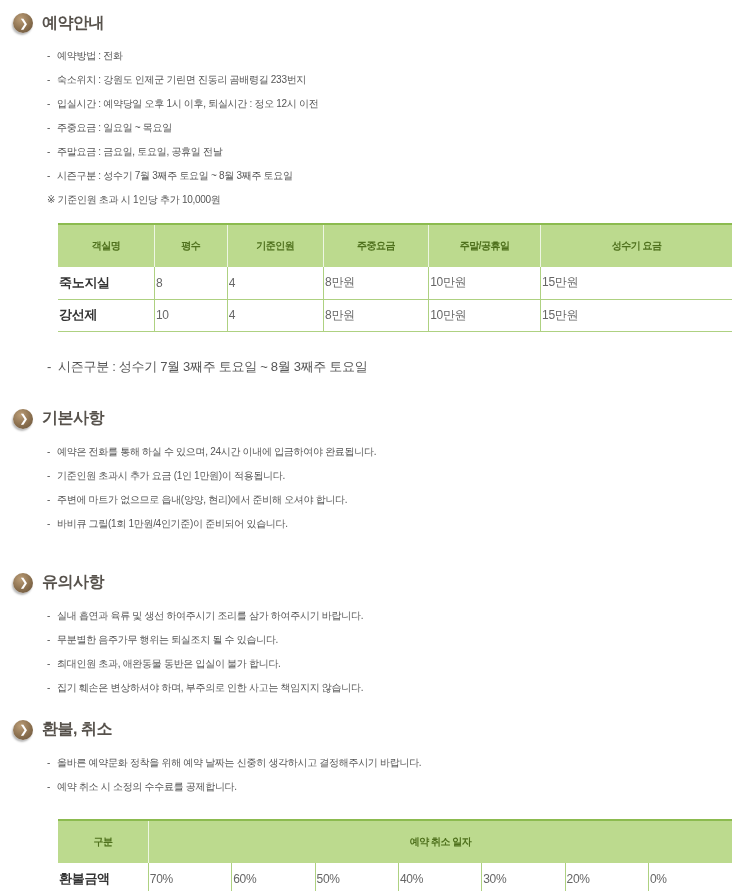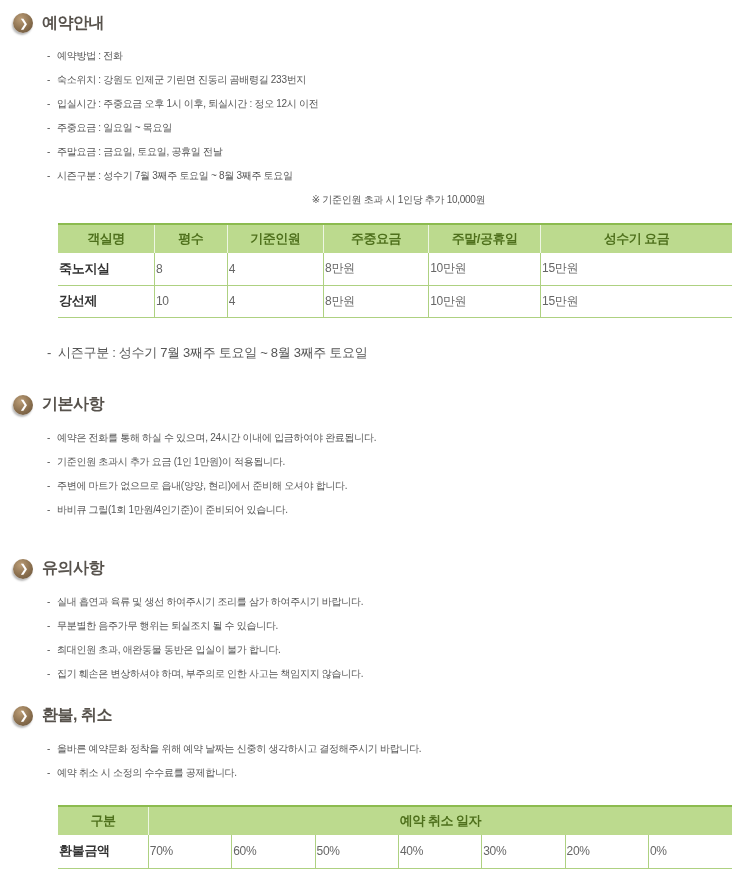--- a/index.html
+++ b/index.html
@@ -33,31 +33,31 @@
     box-shadow:-1px 2px 2px rgba(0,0,0,0.28);
     display:flex;align-items:center;justify-content:center;
   }
   .chev{color:#ffffff;font-size:11px;font-weight:bold;line-height:1;transform:translateX(0.5px);}
   ul.items{list-style:none;margin:10px 0 0 0;padding:0;}
   ul.items li{
     margin-left:47px;font-size:10px;line-height:24px;
     color:var(--body-text);letter-spacing:-0.3px;white-space:nowrap;
   }
   .dash{margin-right:7px;}
-  li.note-line{margin-left:60px;text-align:center;}
+  li.note-line{margin-left:60px;}
   .lh26 li{line-height:26px;}
   .lh25 li{line-height:25px;}
 
   table{border-collapse:collapse;table-layout:fixed;width:674px;margin-left:58px;}
   .room-table{margin-top:11px;border-top:2px solid var(--table-top);border-bottom:1px solid var(--table-line);}
   .cancel-table{margin-top:20px;border-top:2px solid var(--table-top);border-bottom:1px solid var(--table-line);}
   th{
     background:var(--header-bg);color:var(--header-text);
-    font-size:13px;font-weight:bold;letter-spacing:-0.5px;
-    height:29px;border-right:1px solid rgba(255,255,255,0.75);
+    font-size:10px;font-weight:bold;letter-spacing:-0.5px;
+    height:43px;border-right:1px solid rgba(255,255,255,0.75);
   }
   th:last-child{border-right:none;}
   td{
     text-align:left;font-size:12px;color:var(--value-text);
     height:32px;border-right:1px solid var(--table-line);
     letter-spacing:-0.3px;
   }
   td:last-child{border-right:none;}
   tbody tr + tr td{border-top:1px solid var(--table-line);}
   td.rowhead{font-size:13px;font-weight:bold;color:var(--strong-text);}
@@ -79,21 +79,21 @@
   <section>
     <h2 class="sec-title">
       <span class="arrow-icon">
           <span class="chev">❯</span>
         </span>
       <span>예약안내</span>
     </h2>
     <ul class="items">
       <li><span class="dash">-</span><span>예약방법 : 전화</span></li>
       <li><span class="dash">-</span><span>숙소위치 : 강원도 인제군 기린면 진동리 곰배령길 233번지</span></li>
-      <li><span class="dash">-</span><span>입실시간 : 주중요금 오후 1시 이후, 퇴실시간 : 정오 12시 이전</span></li>
+      <li><span class="dash">-</span><span>입실시간 : 예약당일 오후 1시 이후, 퇴실시간 : 정오 12시 이전</span></li>
       <li><span class="dash">-</span><span>주중요금 : 일요일 ~ 목요일</span></li>
       <li><span class="dash">-</span><span>주말요금 : 금요일, 토요일, 공휴일 전날</span></li>
       <li><span class="dash">-</span><span>시즌구분 : 성수기 7월 3째주 토요일 ~ 8월 3째주 토요일</span></li>
       <li class="note-line"><span>※ 기준인원 초과 시 1인당 추가 10,000원</span></li>
     </ul>
 
     <table class="room-table">
       <colgroup>
         <col style="width:14.3%">
           <col style="width:10.8%">

